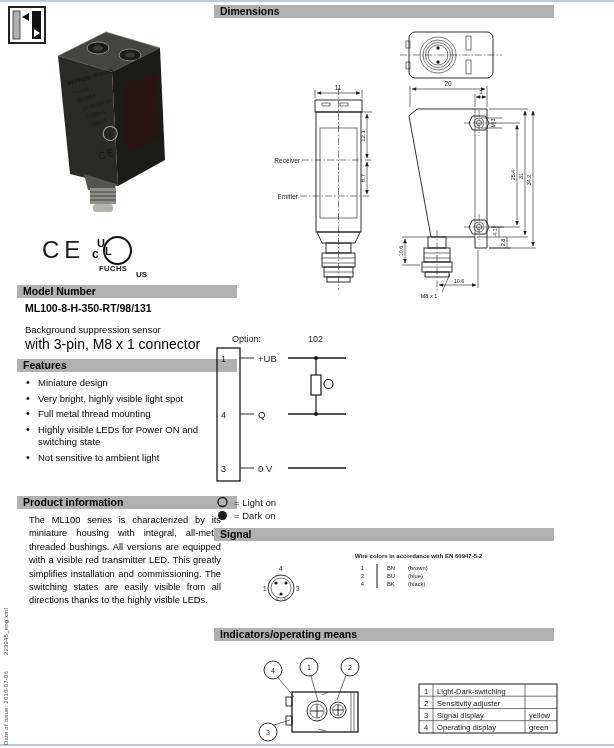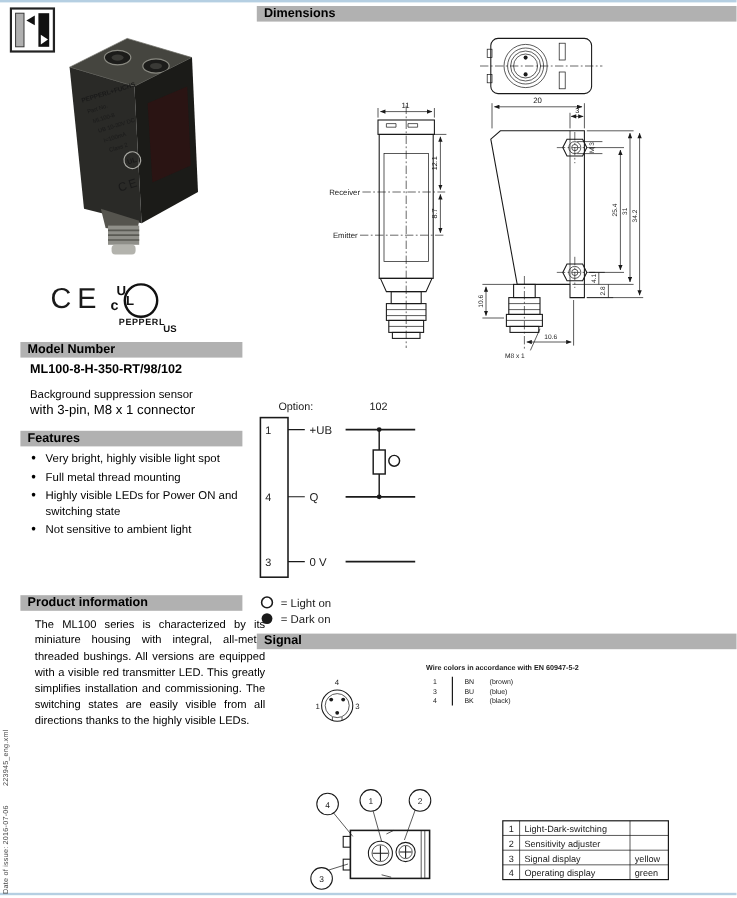--- a/index.html
+++ b/index.html
@@ -3,28 +3,28 @@
 <meta charset="utf-8">
 <style>
   html,body { margin:0; padding:0; background:#fff; }
   .page { position:relative; width:614px; height:748px; background:#ffffff;
           font-family:"Liberation Sans", sans-serif; color:#000; overflow:hidden; }
   .hline { position:absolute; left:0; width:614px; height:2px; background:#b5cfe2; }
   .hline.top { top:0; } .hline.bottom { top:744px; }
 
   .sechead { position:absolute; background:#b1b1b1; height:13px; font-weight:bold;
              font-size:10.5px; line-height:13px; padding-left:6px; box-sizing:border-box; color:#000; }
-  .sechead.left-col { left:17px; width:185px; }
-  .sechead.right-col { left:214px; width:400px; }
+  .sechead.left-col { left:17px; width:220px; }
+  .sechead.right-col { left:214px; width:340px; }
 
   .abs { position:absolute; }
 
   .model-name { left:25px; top:302px; font-weight:bold; font-size:10.5px; }
   .desc1 { left:25px; top:324px; font-size:9.5px; }
-  .desc2 { left:25px; top:336px; font-size:11px; }
+  .desc2 { left:25px; top:336px; font-size:14px; }
 
   .features-list { left:25px; top:377px; width:182px; font-size:9.5px; }
   .feat { position:relative; padding-left:13px; margin-bottom:3px; line-height:12.5px; }
   .feat::before { content:"\2022"; position:absolute; left:1px; top:-1px; font-size:11px; }
 
   .prodinfo { left:17px; top:514px; width:192px; font-size:9.3px; line-height:13.4px; text-align:justify;margin-left:12px; }
 
   .vmeta { left:3px; top:745px; transform:rotate(-90deg); transform-origin:0 0;
            font-size:6px; color:#444; white-space:nowrap; letter-spacing:0.2px; }
   .vmeta span { margin-right:14px; }
@@ -89,30 +89,31 @@
     <rect x="45" y="186" width="20" height="8" rx="3" fill="#b3b3ad"></rect>
   </svg>
 
   <div class="abs ce-mark">CE</div>
   <div class="abs ul-wrap">
     <span class="ul-c">c</span>
     <span class="ul-circle"></span>
     <span class="ul-u">U</span>
     <span class="ul-l">L</span>
     <span class="ul-us">US</span>
-    <span class="ul-listed">PEPPERL</span>
+    <span class="ul-listed">FUCHS</span>
   </div>
 
   <div class="sechead left-col" style="top:285px">Model Number</div>
-  <div class="abs model-name">ML100-8-H-350-RT/98/102</div>
+  <div class="abs model-name">ML100-8-H-350-RT/98/131</div>
   <div class="abs desc1">Background suppression sensor</div>
   <div class="abs desc2">with 3-pin, M8 x 1 connector</div>
 
   <div class="sechead left-col" style="top:359px">Features</div>
   <div class="abs features-list">
+    <div class="feat">Miniature design</div>
     <div class="feat">Very bright, highly visible light spot</div>
     <div class="feat">Full metal thread mounting</div>
     <div class="feat">Highly visible LEDs for Power ON and switching state</div>
     <div class="feat">Not sensitive to ambient light</div>
   </div>
 
   <div class="sechead left-col" style="top:496px">Product information</div>
   <div class="abs prodinfo">The ML100 series is characterized by its miniature housing with integral, all-metal threaded bushings. All versions are equipped with a visible red transmitter LED. This greatly simplifies installation and commissioning. The switching states are easily visible from all directions thanks to the highly visible LEDs.</div>
 
   <div class="abs vmeta">
@@ -319,20 +320,21 @@
       <text x="194" y="25">(brown)</text>
       <text x="150" y="33" text-anchor="end">3</text>
       <text x="173" y="33">BU</text>
       <text x="194" y="33">(blue)</text>
       <text x="150" y="41" text-anchor="end">4</text>
       <text x="173" y="41">BK</text>
       <text x="194" y="41">(black)</text>
     </g>
   </svg>
 
+  <div class="sechead right-col" style="top:628px">Indicators/operating means</div>
 
   <svg class="abs" style="left:214px;top:645px" width="400" height="101" viewBox="0 0 400 101">
 
     <g>
       <circle class="ln" cx="59" cy="25" r="9"></circle>
       <text x="59" y="28" font-size="7" text-anchor="middle">4</text>
       <line class="lnt" x1="64" y1="32.5" x2="80" y2="52"></line>
     </g>
     <g>
       <circle class="ln" cx="95" cy="22" r="9"></circle>

